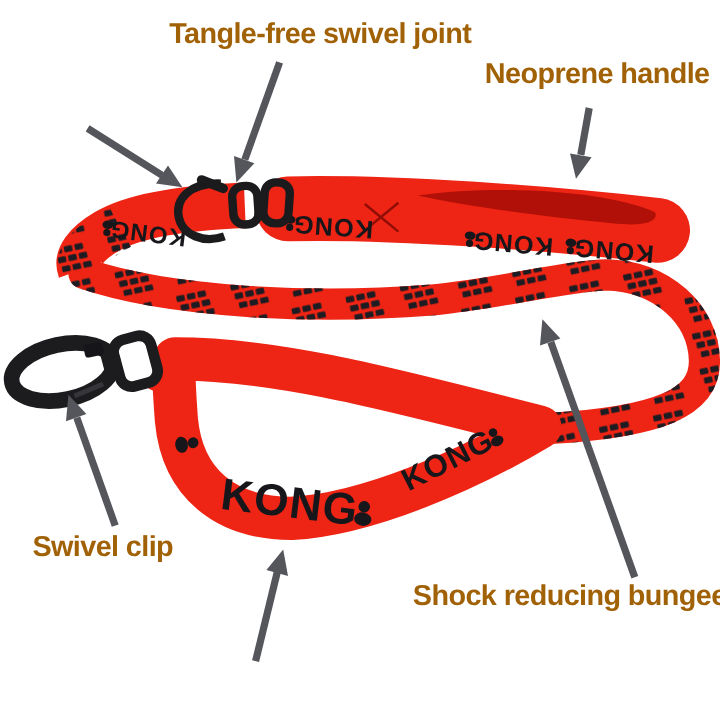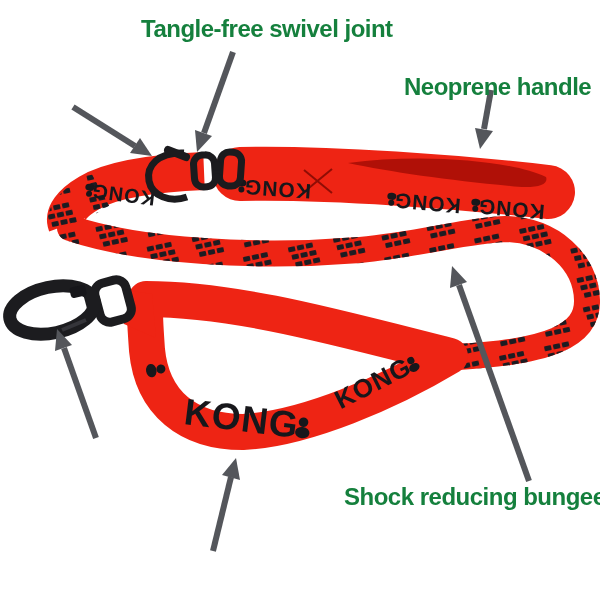--- a/index.html
+++ b/index.html
@@ -1,23 +1,23 @@
 <!DOCTYPE html>
 <html><head>
 <meta charset="utf-8">
 <style>
   html,body{margin:0;padding:0;background:#fff;}
   .stage{position:relative;width:600px;height:600px;background:#ffffff;overflow:hidden;
          font-family:"Liberation Sans",sans-serif;}
   .stage svg{position:absolute;left:0;top:0;}
-  .label{position:absolute;font-weight:700;font-size:24px;color:#15803d;
+  .label{position:absolute;font-weight:700;font-size:24px;color:#a16207;
          letter-spacing:-0.5px;white-space:nowrap;text-align:center;}
   .l-tangle{left:141px;top:15px;}
   .l-dring{left:10px;top:67px;}
-  .l-neo{left:404px;top:73px;}
+  .l-neo{left:404px;top:48px;}
   .l-clip{left:27px;top:442px;}
   .l-shock{left:344px;top:483px;}
   .l-grab{left:87px;top:551px;}
   .kong{font-weight:700;letter-spacing:1px;fill:#17171b;}
 </style>
 </head>
 <body>
 
 <div class="stage">
   <svg width="600" height="600" viewBox="0 0 600 600">
@@ -152,14 +152,15 @@
       </g>
       <g>
         <line x1="529" y1="481" x2="459" y2="285" stroke-width="6"></line>
         <polygon points="452,266 467,282 450,288" stroke="none"></polygon>
       </g>
     </g>
   </svg>
 
   <div class="label l-tangle">Tangle-free swivel joint</div>
   <div class="label l-neo">Neoprene handle</div>
+  <div class="label l-clip">Swivel clip</div>
   <div class="label l-shock">Shock reducing bungee</div>
 </div>
 
 </body></html>

